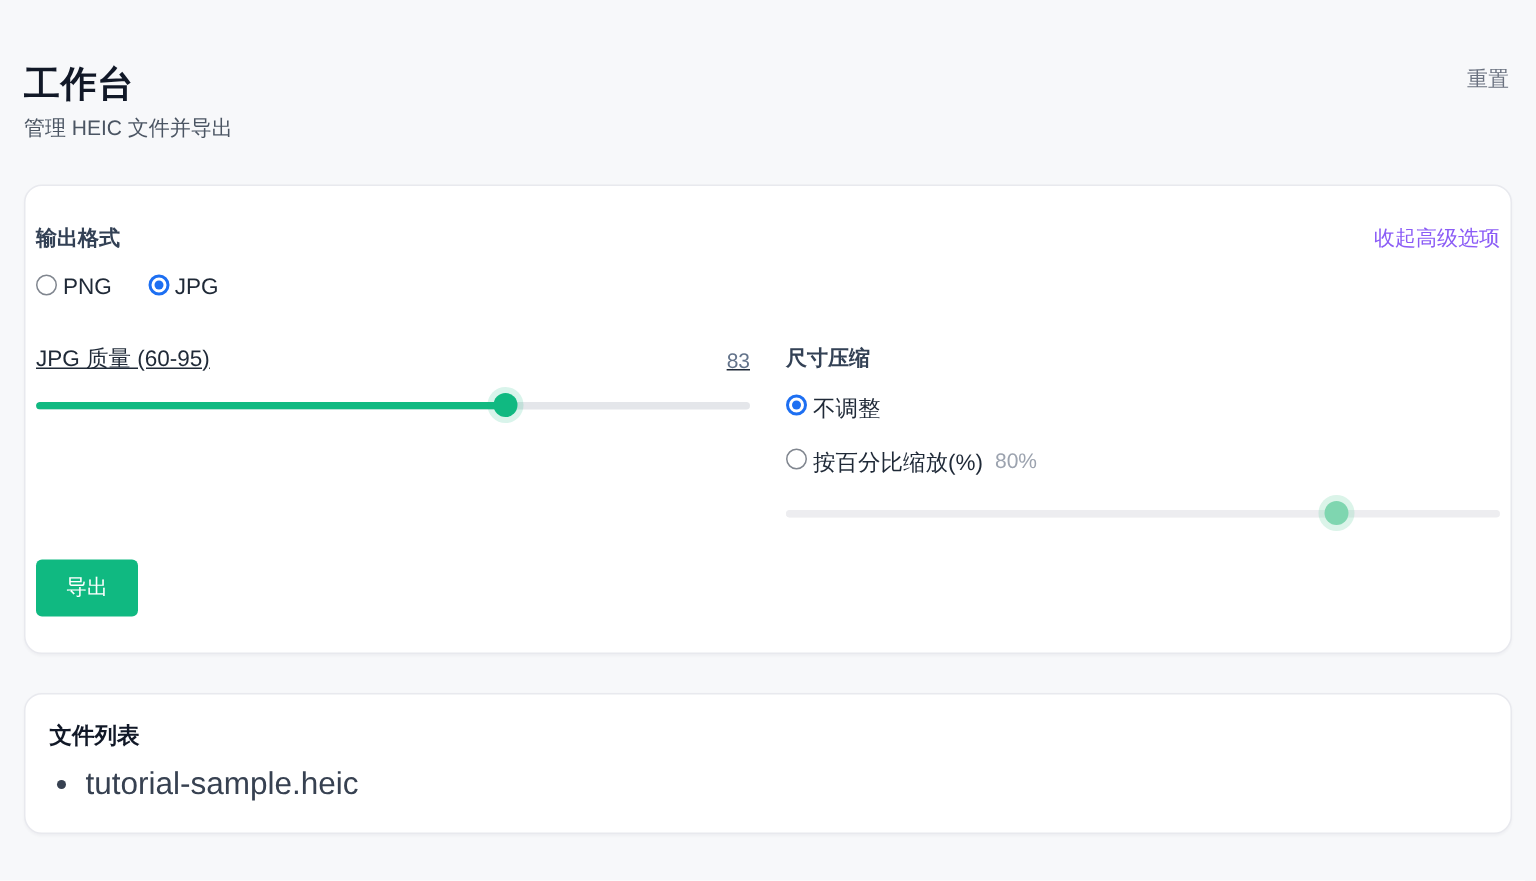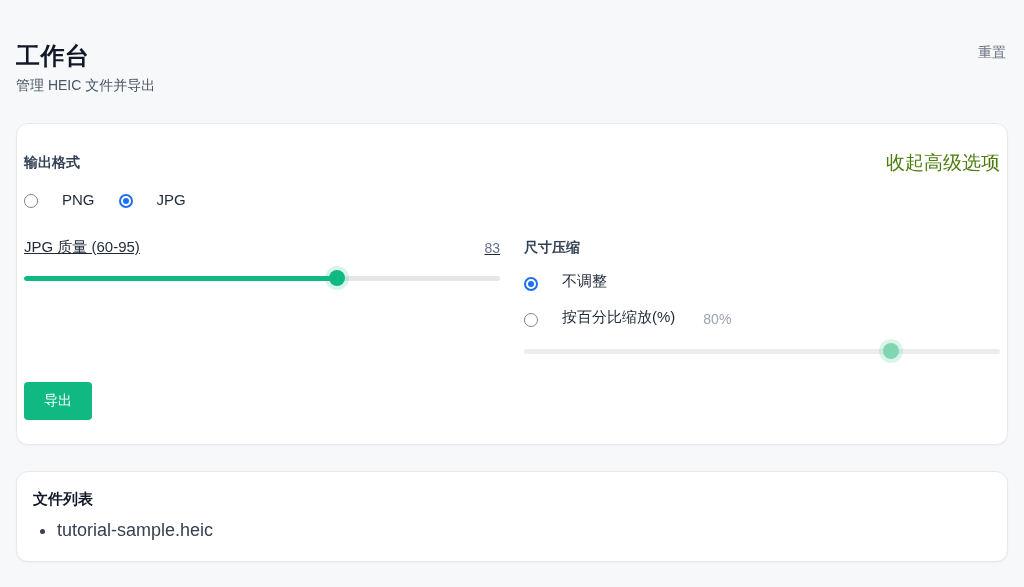--- a/index.html
+++ b/index.html
@@ -38,27 +38,27 @@
     border-radius: 12px;
     box-shadow: 0 1px 2px rgba(16,24,40,.04);
   }
   .export-card { margin-top: 28px; padding: 26px 7px 24px; }
   .files-card  { margin-top: 26px; padding: 18px 16px 20px; }
 
   
   .card-head { display: flex; justify-content: space-between; align-items: center; }
   .sec-label { font-size: 14px; font-weight: 600; color: #334155; }
   .adv-link {
-    font-size: 19px; color: #4d7c0f; cursor: pointer; text-decoration: none;
+    font-size: 14px; color: #8b5cf6; cursor: pointer; text-decoration: none;
   }
 
   
   .radio-row { display: flex; gap: 24px; margin-top: 15px; }
   .radio-opt {
-    display: flex; align-items: flex-end; gap: 24px;
+    display: flex; align-items: flex-start; gap: 4px;
     font-size: 15px; color: #1f2937; cursor: pointer;
   }
   .radio {
     width: 14px; height: 14px; border-radius: 50%;
     border: 1.5px solid #80868f; background: #fff; flex: 0 0 auto;
     position: relative;
   }
   .radio.checked { border: 2px solid #1d6ff2; }
   .radio.checked::after {
     content: ""; position: absolute; inset: 2px;
@@ -107,21 +107,21 @@
     font-size: 14px; font-family: Liberation Mono, monospace;
     border: none; border-radius: 4px;
     padding: 10px 20px; cursor: pointer;
     display: inline-block;
   }
 
   
   .files-title { margin: 0; font-size: 15px; font-weight: 700; color: #111827; }
   .files-list {
     margin: 11px 0 0; padding-left: 24px;
-    font-size: 18px; color: #374151;
+    font-size: 21px; color: #374151;
   }
   .files-list li { margin: 0; }
 </style>
 </head>
 <body>
 
 <div class="page">
 
   <div class="header">
     <div>

